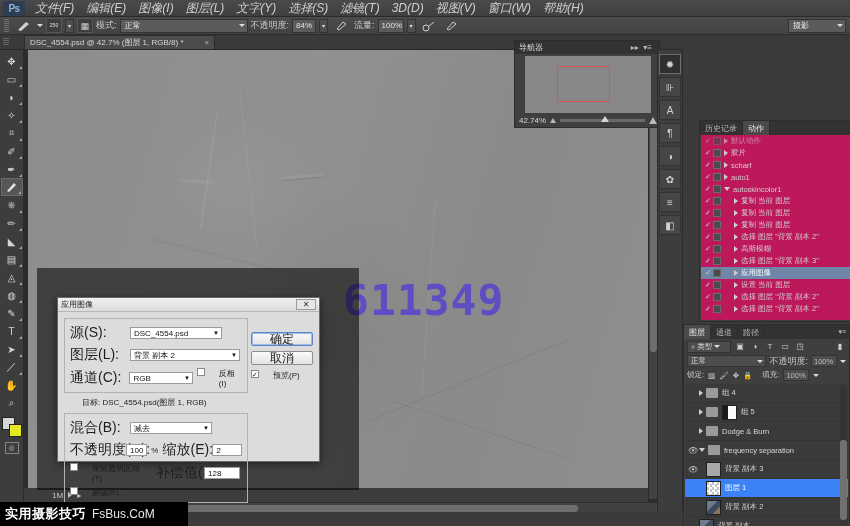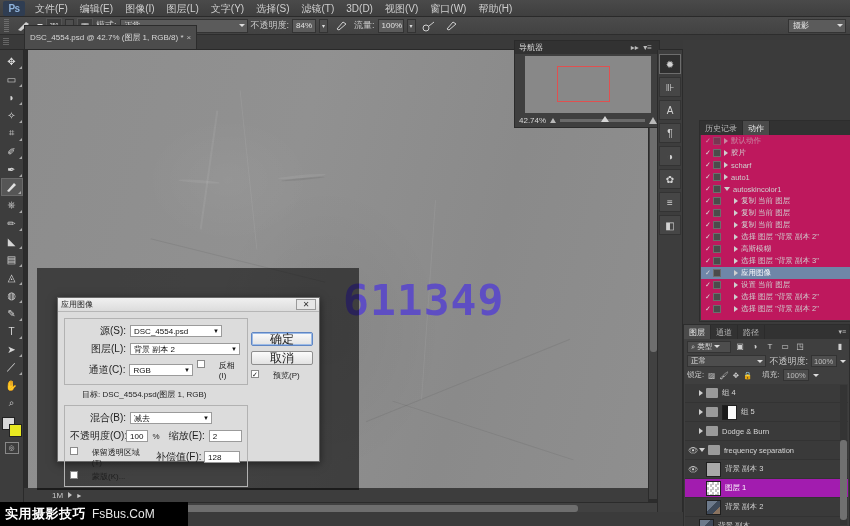--- a/index.html
+++ b/index.html
@@ -17,21 +17,21 @@
     background: linear-gradient(#4a4a4a,#3f3f3f);
     border-bottom: 1px solid #2a2a2a;
     display: flex; align-items: center;
   }
   .ps-logo {
     width: 22px; height: 15px; margin-left: 3px; margin-right: 4px;
     background: #2f3d52; color: #8fb4dd; font-size: 10px; font-weight: bold;
     display: flex; align-items: center; justify-content: center;
     border-radius: 2px; letter-spacing: -0.5px;
   }
-  .menu-item { padding: 0 6px; height: 17px; line-height: 17px; font-size: 10px; color: #cfcfcf; white-space: nowrap; }
+  .menu-item { padding: 0 6px; height: 17px; line-height: 17px; font-size: 12px; color: #cfcfcf; white-space: nowrap; font-style: italic; }
 
   
   .optionsbar {
     position: absolute; left: 0; top: 17px; width: 850px; height: 18px;
     background: linear-gradient(#4b4b4b,#424242);
     border-bottom: 1px solid #2d2d2d;
     display: flex; align-items: center; padding-left: 4px; gap: 3px;
   }
   .ob-grip { width: 5px; height: 14px; background:
       repeating-linear-gradient(to bottom,#6d6d6d 0 1px,transparent 1px 2px); margin-right: 2px; }
@@ -56,22 +56,22 @@
   .ob-right { margin-left: auto; margin-right: 4px; display: flex; align-items: center; gap: 3px; }
 
   
   .tabbar {
     position: absolute; left: 0; top: 35px; width: 850px; height: 15px;
     background: #3a3a3a; border-bottom: 1px solid #292929; display: flex; align-items: flex-end;
   }
   .tabbar-grip { width: 12px; height: 15px; background:
       repeating-linear-gradient(to bottom,#666 0 1px,transparent 1px 2px) center/6px 8px no-repeat; }
   .doc-tab {
-    height: 24px; background: #4c4c4c; border: 1px solid #2c2c2c; border-bottom: none;
-    display: flex; align-items: center; padding: 0 5px; gap: 3px; font-size: 8px; color: #d8d8d8;
+    height: 14px; background: #4c4c4c; border: 1px solid #2c2c2c; border-bottom: none;
+    display: flex; align-items: center; padding: 0 5px; gap: 21px; font-size: 8px; color: #d8d8d8;
     margin-left: 12px;
   }
   .tab-close { font-size: 8px; color: #bdbdbd; }
 
   
   .toolbar {
     position: absolute; left: 0; top: 50px; width: 24px; height: 462px;
     background: #3d3d3d; border-right: 1px solid #2a2a2a;
     display: flex; flex-direction: column; align-items: center; padding-top: 2px;
   }
@@ -124,21 +124,21 @@
   .dialog { position: absolute; left: 57px; top: 297px; width: 263px; height: 165px;
             background: #dcdcdc; border: 1px solid #6a6a6a; box-shadow: 0 2px 8px rgba(0,0,0,0.5);
             color: #1e1e1e; font-size: 8px; }
   .dlg-title { height: 14px; background: linear-gradient(#f0f0f0,#dcdcdc); border-bottom: 1px solid #b6b6b6;
                display: flex; align-items: center; padding: 0 3px; font-size: 8px; color: #222; }
   .dlg-x { margin-left: auto; width: 20px; height: 11px; border: 1px solid #9a9a9a; background: #e6e6e6;
            display: flex; align-items: center; justify-content: center; font-size: 8px; color: #333; }
   .dlg-body { position: relative; padding: 6px 6px 4px 6px; }
   .grp { border: 1px solid #b2b2b2; padding: 5px 5px 4px 5px; margin-bottom: 4px; position: relative; }
   .row { display: flex; align-items: center; margin-bottom: 4px; gap: 4px; }
-  .lbl { text-align: right; font-size: 10px; color: #1e1e1e; white-space: nowrap; }
+  .lbl { font-size: 14px; color: #1e1e1e; white-space: nowrap; }
   .lbl-w { width: 56px; }
   .combo { height: 12px; background: #fff; border: 1px solid #9b9b9b; display: flex; align-items: center;
            justify-content: space-between; padding: 0 2px 0 3px; font-size: 8px; color: #111; }
   .txtbox { height: 12px; background: #fff; border: 1px solid #9b9b9b; display: flex; align-items: center;
             padding: 0 3px; font-size: 8px; color: #111; }
   .chk { width: 8px; height: 8px; border: 1px solid #8a8a8a; background: #fff; display: inline-flex;
          align-items: center; justify-content: center; font-size: 7px; line-height: 1; color: #111; }
   .chkrow { display: flex; gap: 14px; font-size: 8px; }
   .dlg-btns { position: absolute; right: 6px; top: 20px; width: 62px; }
   .btn { height: 14px; border: 1px solid #8e8e8e; background: linear-gradient(#fbfbfb,#e2e2e2);
@@ -189,21 +189,21 @@
   .fi { width: 12px; height: 12px; display: flex; align-items: center; justify-content: center; font-size: 8px; color: #d0d0d0; }
   .lay-mode { height: 14px; display: flex; align-items: center; gap: 3px; padding: 0 3px; }
   .mode-sel { flex: 1; height: 12px; background: #4d4d4d; border: 1px solid #333; display: flex;
               align-items: center; justify-content: space-between; padding: 0 2px 0 3px; font-size: 7.5px; color: #e0e0e0; }
   .op-box { height: 12px; background: #4d4d4d; border: 1px solid #333; display: flex; align-items: center;
             padding: 0 2px; font-size: 7.5px; color: #bdbdbd; }
   .lay-lock { height: 14px; display: flex; align-items: center; gap: 4px; padding: 0 3px; font-size: 7.5px; color: #cfcfcf; }
   .lay-list { height: 142px; overflow: hidden; background: #3a3a3a; margin: 2px 1px 0 1px; position: relative; }
   .lay-row { display: flex; align-items: center; height: 19px; font-size: 7.5px; color: #d6d6d6;
              border-bottom: 1px solid #333; padding-left: 2px; }
-  .lay-row.sel { background: #a21caf; color: #fff; }
+  .lay-row.sel { background: #3b82f6; color: #fff; }
   .eye { width: 12px; text-align: center; font-size: 8px; color: #cfcfcf; }
   .lay-tri { width: 0;height:0;border-top:3px solid transparent;border-bottom:3px solid transparent;
              border-left:4px solid #cfcfcf; margin-right: 3px; }
   .lay-tri.open { border-left:3px solid transparent;border-right:3px solid transparent;
                   border-top:4px solid #cfcfcf;border-bottom:none; }
   .folder { width: 12px; height: 10px; background: #9a9a9a; border-radius: 1px; margin-right: 4px; }
   .lthumb { width: 15px; height: 15px; border: 1px solid #1f1f1f; margin-right: 4px; }
   .th-gray { background: #a8a8a8; }
   .th-checker { background:
       repeating-conic-gradient(#fff 0% 25%, #c4c4c4 0% 50%) 0 0/5px 5px; }

